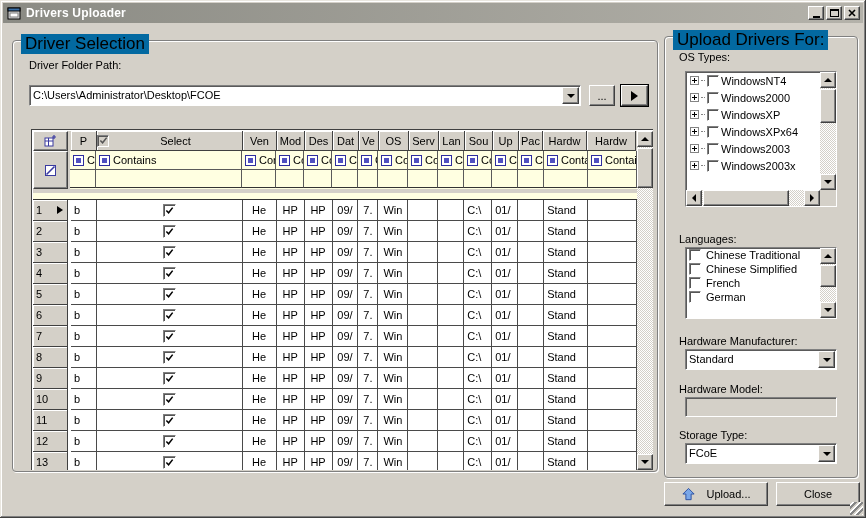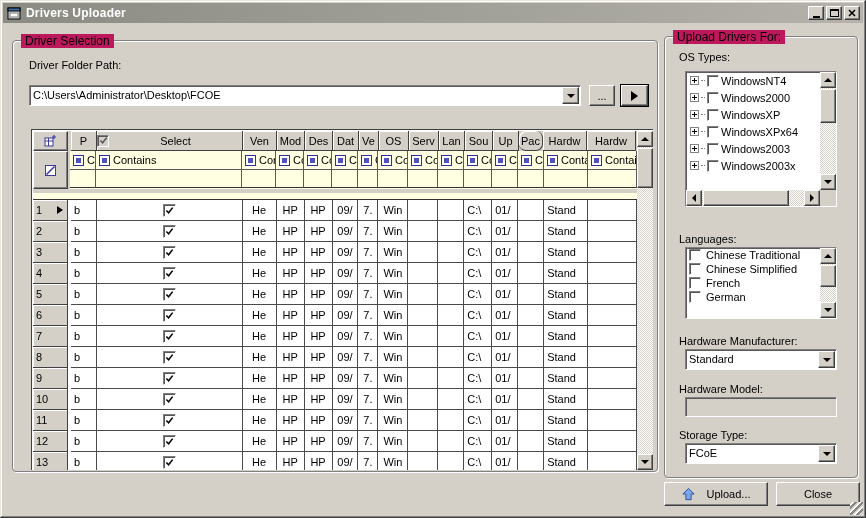--- a/index.html
+++ b/index.html
@@ -14,21 +14,21 @@
   .title{color:#ffffff;font-weight:bold;font-size:12px;margin-left:4px;letter-spacing:.2px;}
   .app-icon{width:16px;height:16px;display:inline-block;}
   .tb-btns{margin-left:auto;display:flex;align-items:center;gap:2px;}
   .tbtn{width:16px;height:14px;background:#d4d0c8;border:1px solid;border-color:#fff #404040 #404040 #fff;
     box-shadow:inset -1px -1px 0 #808080;padding:0;display:flex;align-items:center;justify-content:center;cursor:default;}
   .glyph-min{width:7px;height:2px;background:#000;margin-top:7px;}
   .glyph-max{width:9px;height:8px;border:1px solid #000;border-top-width:2px;}
   
   .groupbox{position:absolute;border:1px solid #808080;border-radius:4px;
     box-shadow: inset 1px 1px 0 #ffffff, 1px 1px 0 #ffffff;}
-  .legend{position:absolute;top:-7px;left:8px;background:#be185d;padding:0 4px;font-size:12px;color:#000;}
+  .legend{position:absolute;top:-7px;left:8px;background:#0369a1;padding:0 4px;font-size:17px;color:#000;}
   .gb-driver{left:12px;top:40px;width:646px;height:432px;}
   .gb-upload{left:664px;top:36px;width:194px;height:442px;}
   .lbl{position:absolute;font-size:11px;color:#000;}
   .combo{position:absolute;height:21px;}
   .combo .field{position:absolute;inset:0;background:#fff;border:1px solid;border-color:#808080 #fff #fff #808080;
     box-shadow:inset 1px 1px 0 #5a5a5a;}
   .combo .ctext{position:absolute;left:4px;top:4px;right:20px;font-size:11px;white-space:nowrap;overflow:hidden;}
   .combo .drop{position:absolute;right:2px;top:2px;bottom:2px;width:17px;background:#d4d0c8;
     border:1px solid;border-color:#fff #404040 #404040 #fff;box-shadow:inset -1px -1px 0 #808080;
     display:flex;align-items:center;justify-content:center;padding:0;}
@@ -194,21 +194,21 @@
             <div class="hcell" style="width: 34px;">Ven</div>
             <div class="hcell" style="width: 28px;">Mod</div>
             <div class="hcell" style="width: 28px;">Des</div>
             <div class="hcell" style="width: 26px;">Dat</div>
             <div class="hcell" style="width: 20px;">Ve</div>
             <div class="hcell" style="width: 30px;">OS</div>
             <div class="hcell" style="width: 30px;">Serv</div>
             <div class="hcell" style="width: 26px;">Lan</div>
             <div class="hcell" style="width: 28px;">Sou</div>
             <div class="hcell" style="width: 26px;">Up</div>
-            <div class="hcell" style="width: 24px; border-radius: 7px;">Pac</div>
+            <div class="hcell" style="width: 24px;">Pac</div>
             <div class="hcell" style="width: 44px;">Hardw</div>
             <div class="hcell" style="width: 49px;">Hardw</div>
           </div>
         <div class="filter-area">
           <div class="filter-left">
             <button class="clear-btn">
               <svg width="13" height="13" viewBox="0 0 13 13">
                 <rect x="1.5" y="1.5" width="10" height="10" fill="#fff" stroke="#3a3aa0"></rect>
                 <line x1="2.5" y1="10.5" x2="10.5" y2="2.5" stroke="#3a3aa0" stroke-width="1.6"></line>
               </svg>

